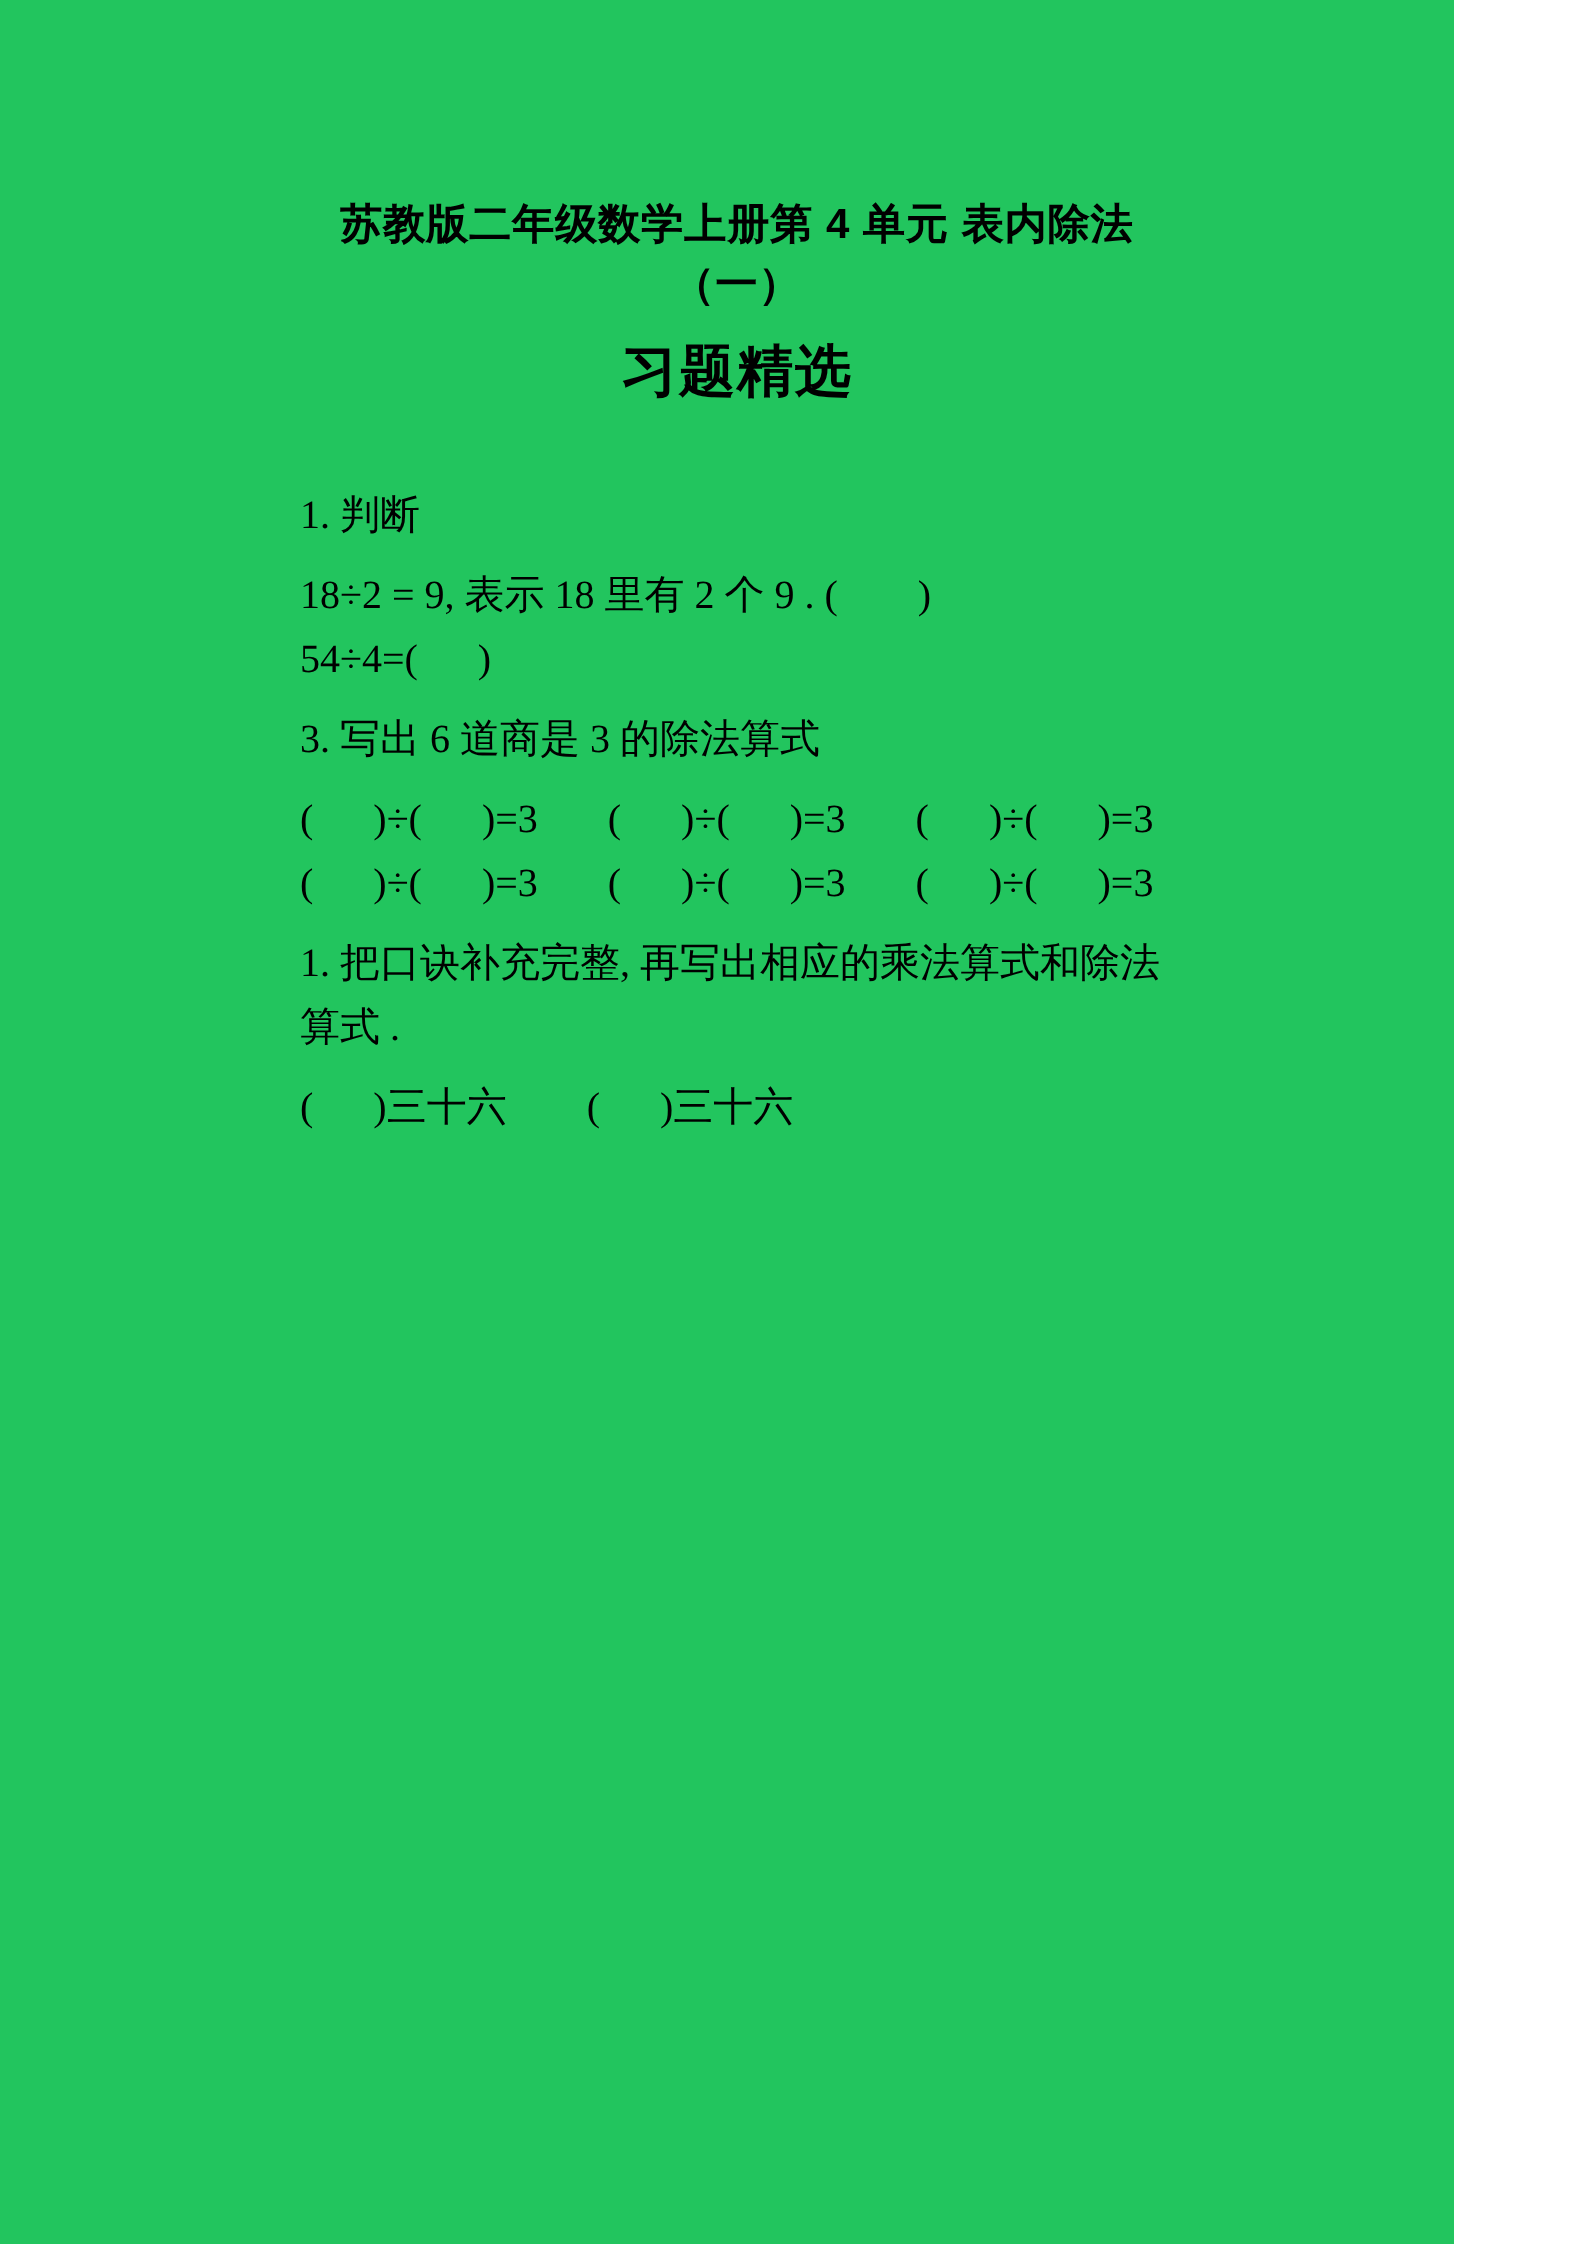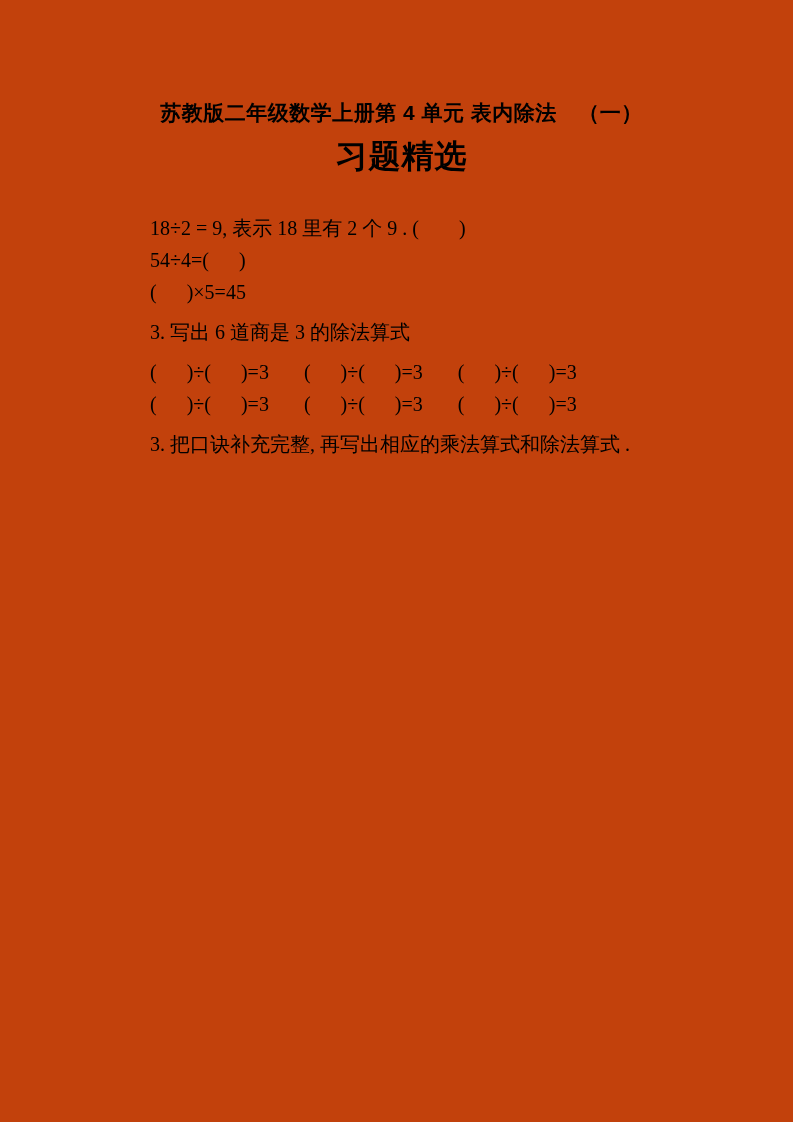--- a/index.html
+++ b/index.html
@@ -1,41 +1,41 @@
 <!DOCTYPE html>
 <html><head>
 <meta charset="utf-8">
 <style>
   html, body { margin: 0; padding: 0; background: #ffffff; }
   .page {
     position: relative;
-    width: 793px;
+    width: 727px;
     height: 1122px;
-    background: #c2410c;
+    background: #22c55e;
     color: #000000;
     font-family: "Liberation Serif", "DejaVu Serif", serif;
     overflow: hidden;
   }
   .content {
     box-sizing: border-box;
     padding: 98px 140px 0 150px;
   }
   .title {
     font-family: "Liberation Sans", "DejaVu Sans", sans-serif;
     font-weight: 700;
     font-size: 21px;
     line-height: 30px;
     text-align: center;
     white-space: pre-wrap;
     letter-spacing: 0.5px;
   }
   .subtitle {
     font-family: "Liberation Sans", "DejaVu Sans", sans-serif;
     font-weight: 700;
-    font-size: 32px;
+    font-size: 28px;
     line-height: 44px;
     text-align: center;
     white-space: pre-wrap;
     margin: 6px 0 34px 0;
     letter-spacing: 1px;
   }
   .line {
     font-size: 20px;
     line-height: 32px;
     white-space: pre-wrap;
@@ -49,35 +49,36 @@
 </head>
 <body>
 
 <div class="page">
   <div class="content">
 
     <div class="title">苏教版二年级数学上册第 4 单元 表内除法　（一）</div>
 
     <div class="subtitle">习题精选</div>
 
+    <div class="line item">1. 判断</div>
 
     <div class="line">18÷2 = 9, 表示 18 里有 2 个 9 . (        )</div>
 
 
 
 
 
     <div class="line">54÷4=(      )</div>
 
-    <div class="line">(      )×5=45</div>
 
 
     <div class="line item">3. 写出 6 道商是 3 的除法算式</div>
 
     <div class="line">(      )÷(      )=3       (      )÷(      )=3       (      )÷(      )=3</div>
 
     <div class="line">(      )÷(      )=3       (      )÷(      )=3       (      )÷(      )=3</div>
 
-    <div class="line item">3. 把口诀补充完整, 再写出相应的乘法算式和除法算式 .</div>
+    <div class="line item">1. 把口诀补充完整, 再写出相应的乘法算式和除法算式 .</div>
 
+    <div class="line">(      )三十六        (      )三十六</div>
 
   </div>
 </div>
 
 </body></html>

